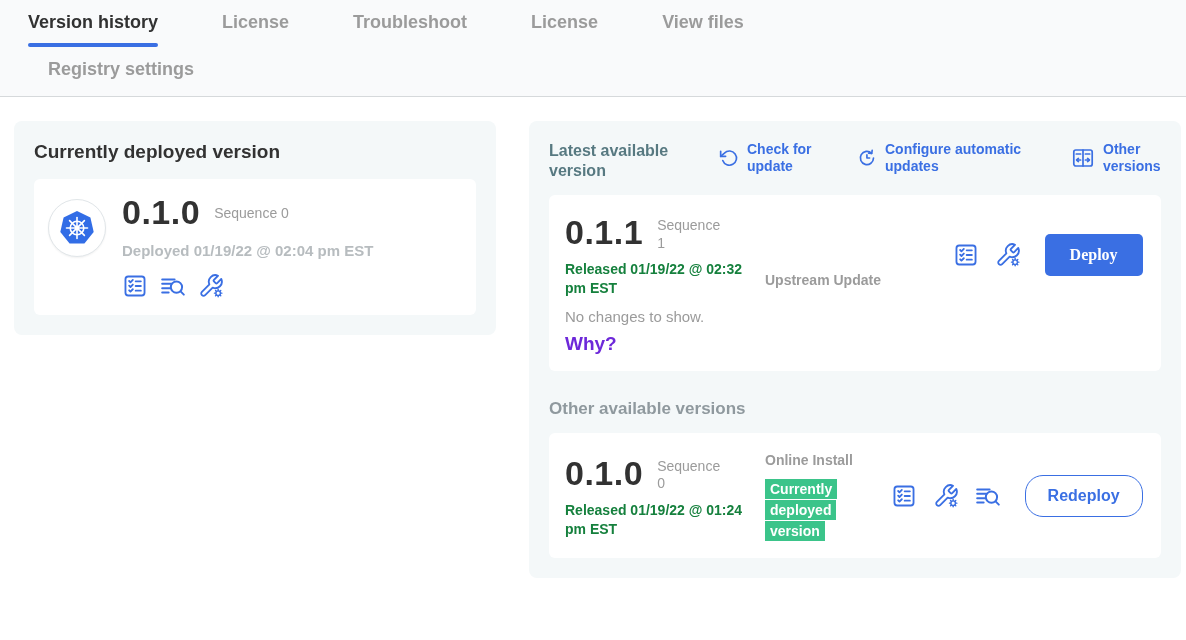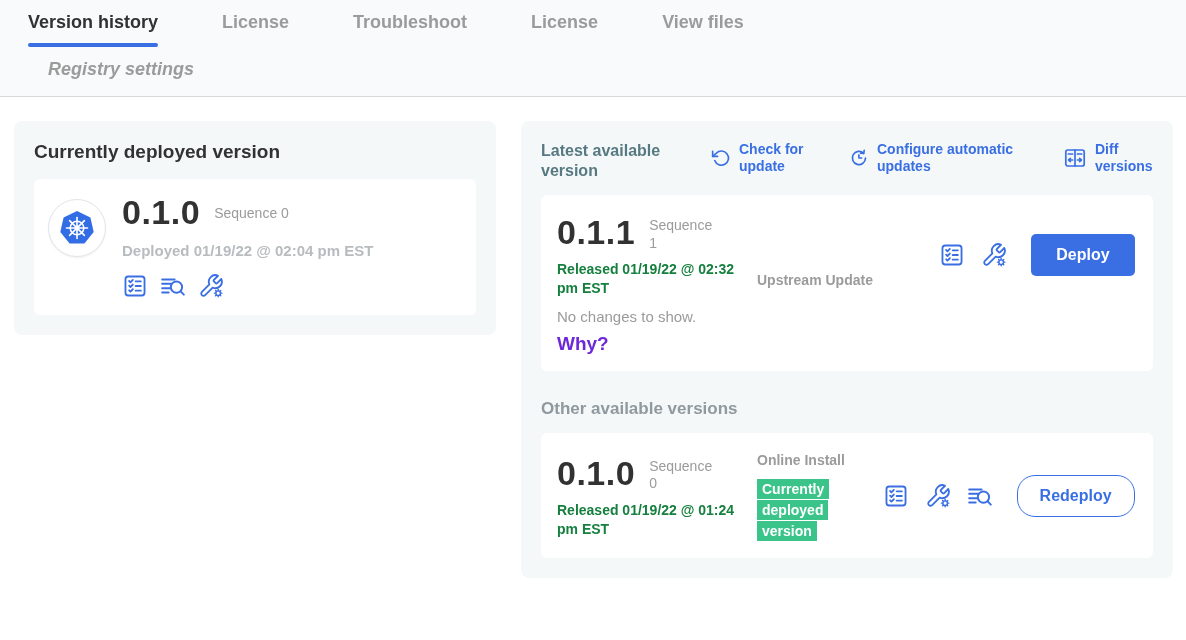--- a/index.html
+++ b/index.html
@@ -18,23 +18,23 @@
   .nav-row1 { display: flex; gap: 64px; }
   .tab {
     font-size: 18px; font-weight: bold; color: #9b9b9b;
     padding-bottom: 14px; position: relative; cursor: pointer; white-space: nowrap;
   }
   .tab.active { color: #323232; }
   .tab.active::after {
     content: ""; position: absolute; left: 0; right: 0; bottom: 0;
     height: 4px; background: #3a6fe3; border-radius: 3px;
   }
-  .nav-row2 { padding: 12px 0 16px 20px; font-style: italic; }
-  
-  .main { display: flex; gap: 25px; padding: 24px 55px 0 14px; align-items: flex-start; }
+  .nav-row2 { padding: 12px 0 16px 20px; }
+  
+  .main { display: flex; gap: 33px; padding: 24px 55px 0 14px; align-items: flex-start; }
   .panel { background: #f4f8f9; border-radius: 8px; padding: 20px; }
   .panel-left { width: 482px; flex: none; }
   .panel-right { flex: 1; }
   .card { background: #ffffff; border-radius: 6px; }
   
   .deployed-title { font-size: 19px; font-weight: bold; color: #323232; margin-bottom: 16px; }
   .deployed-card { display: flex; gap: 16px; padding: 14px 16px 16px 14px; align-items: flex-start; }
   .app-logo {
     width: 58px; height: 58px; border-radius: 50%;
     background: #ffffff; border: 1px solid #e1e6e9;
@@ -61,21 +61,21 @@
   .ver-card-row { display: flex; align-items: center; }
   .ver-block { width: 200px; flex: none; }
   .ver-top { display: flex; gap: 14px; align-items: flex-start; }
   .seq-wrap { width: 72px; line-height: 1.25; margin-top: 4px; }
   .released { font-size: 14px; font-weight: bold; color: #15803d; line-height: 1.35; margin-top: 8px; width: 180px; }
   .source-block { width: 120px; flex: none; font-size: 14px; font-weight: bold; color: #9b9b9b; line-height: 1.3; }
   .src-mt { margin-top: 50px; }
   .actions { margin-left: auto; display: flex; align-items: center; gap: 16px; align-self: center; }
   .btn-primary {
     background: #3a6fe3; color: #ffffff; border: none; border-radius: 5px;
-    font-family: Liberation Sans, sans-serif;
+    font-family: Liberation Serif, serif;
     font-size: 16px; font-weight: bold; padding: 12px 25px; cursor: pointer; margin-left: 8px;
   }
   .btn-outline {
     background: #ffffff; color: #3a6fe3; border: 1.5px solid #3a6fe3; border-radius: 18px;
     font-family: "Liberation Sans", sans-serif;
     font-size: 16px; font-weight: bold; padding: 11px 22px; cursor: pointer; margin-left: 8px;
   }
   .no-changes { font-size: 15px; color: #9b9b9b; margin-top: 10px; }
   .why-link { font-size: 19px; font-weight: bold; color: #6d28d9; margin-top: 8px; cursor: pointer; display: inline-block; }
   .other-title { font-size: 17px; font-weight: bold; color: #8f999e; margin: 28px 0 0 0; }
@@ -225,21 +225,21 @@
       <div class="hdr-link">
         <svg class="icon-sm">
             <use href="#sym-schedule"></use>
           </svg>
         <span class="hdr-link-label w150">Configure automatic updates</span>
       </div>
       <div class="hdr-link diff">
         <svg class="icon" style="width:24px;height:24px">
             <use href="#sym-diff"></use>
           </svg>
-        <span class="hdr-link-label">Diff versions</span>
+        <span class="hdr-link-label">Other versions</span>
       </div>
     </div>
 
     <div class="card ver-card">
       <div class="ver-card-row">
         <div class="ver-block">
           <div class="ver-top">
             <span class="ver-num">0.1.1</span>
             <span class="seq seq-wrap">Sequence 1</span>
           </div>

